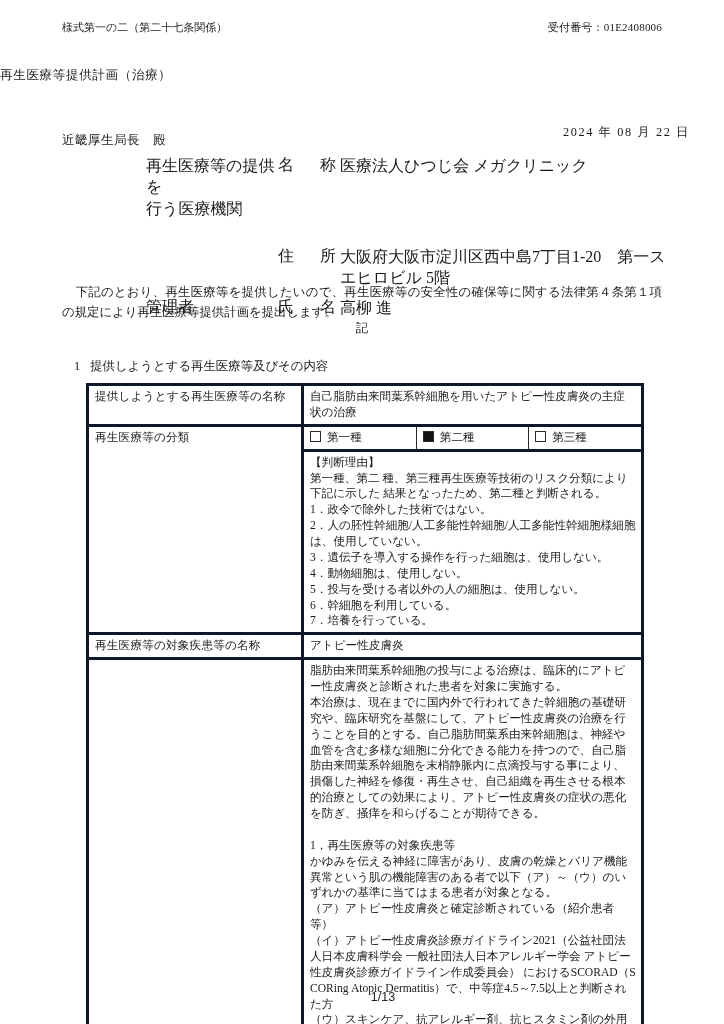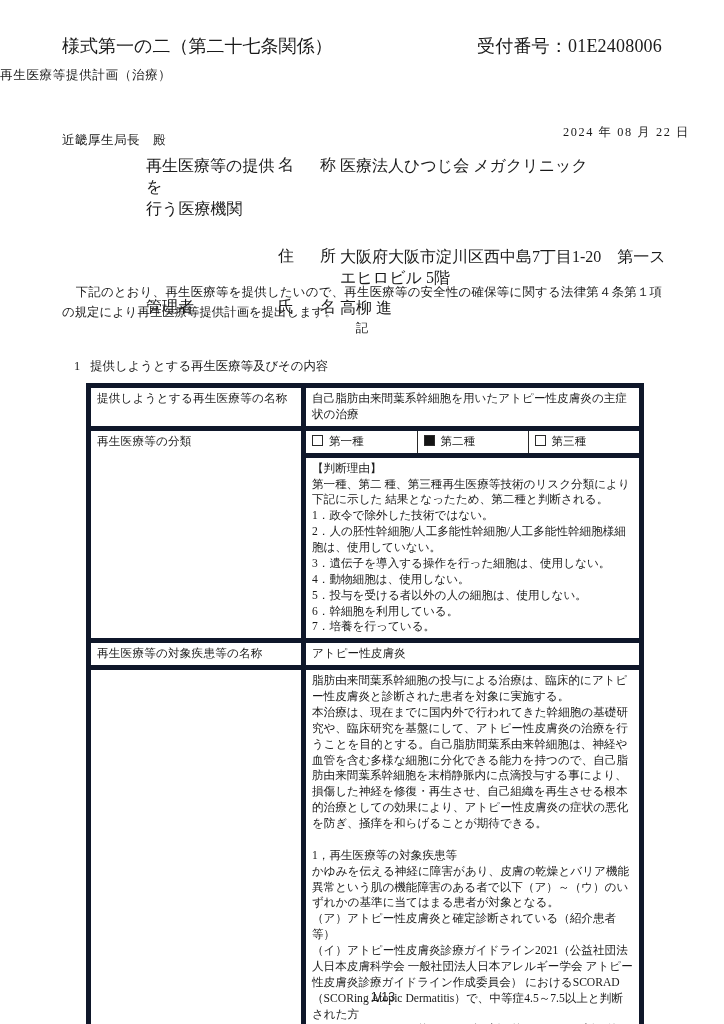--- a/index.html
+++ b/index.html
@@ -24,26 +24,26 @@
     left: 0;
     top: 0;
     width: 724px;
     height: 1024px;
   }
 
   
   .hdr-row {
     position: absolute;
     left: 62px;
-    top: 34px;
+    top: 20px;
     width: 600px;
     display: flex;
     justify-content: space-between;
     align-items: baseline;
-    font-size: 18px;
+    font-size: 11px;
     line-height: 1.35;
   }
   .hdr-left { white-space: nowrap; }
   .hdr-right { white-space: nowrap; letter-spacing: 0.2px; }
 
   .doc-title {
     position: absolute;
     left: 0;
     top: 67px;
     width: 724px;
@@ -142,21 +142,21 @@
   .tbl {
     position: absolute;
     left: 86px;
     top: 383px;
     width: 558px;
     border-collapse: collapse;
     table-layout: fixed;
     font-size: 11.6px;
   }
   .tbl td {
-    border: 5px solid #0f172a;
+    border: 3px solid #0f172a;
     vertical-align: top;
     padding: 3px 5px 3px 6px;
     line-height: 1.37;
   }
   .col-label { width: 215px; }
   .cell-label { letter-spacing: 0.2px; }
   .cell-body { word-break: break-all; }
   .nowrap-pre { white-space: pre-wrap; }
 
   .kind-tbl {

